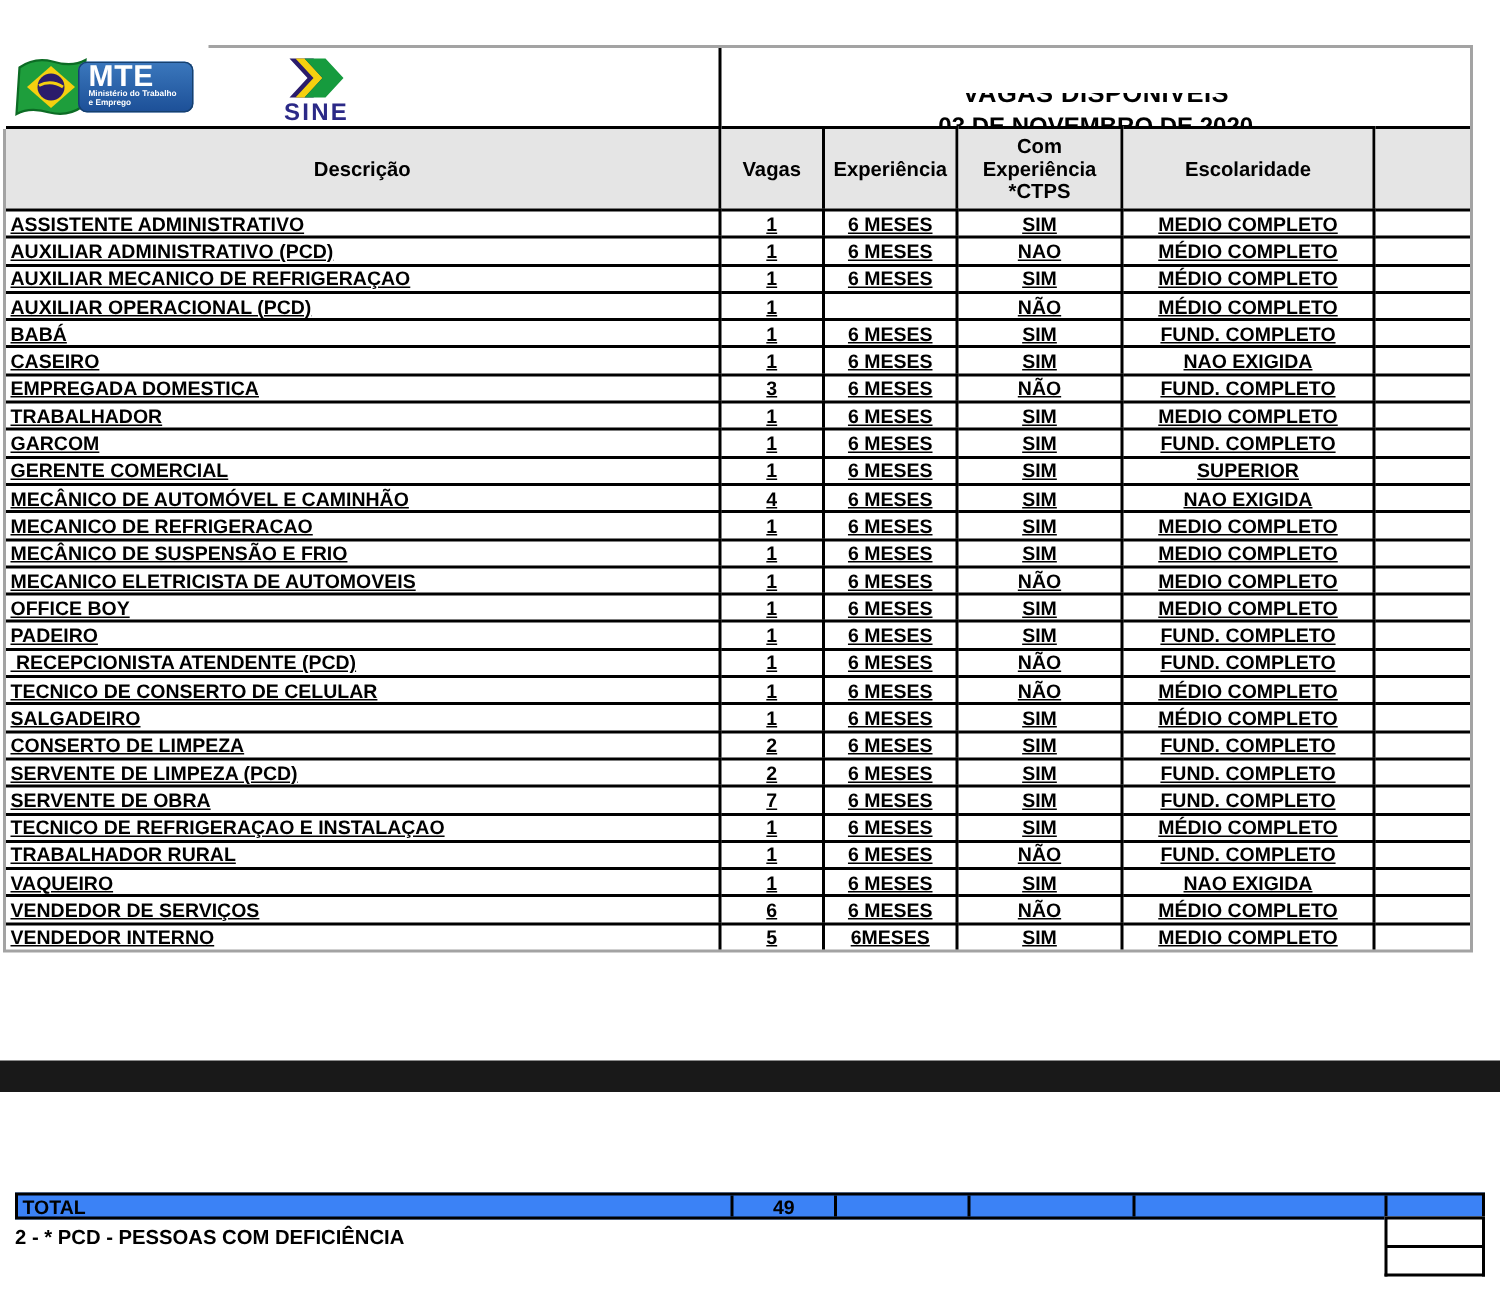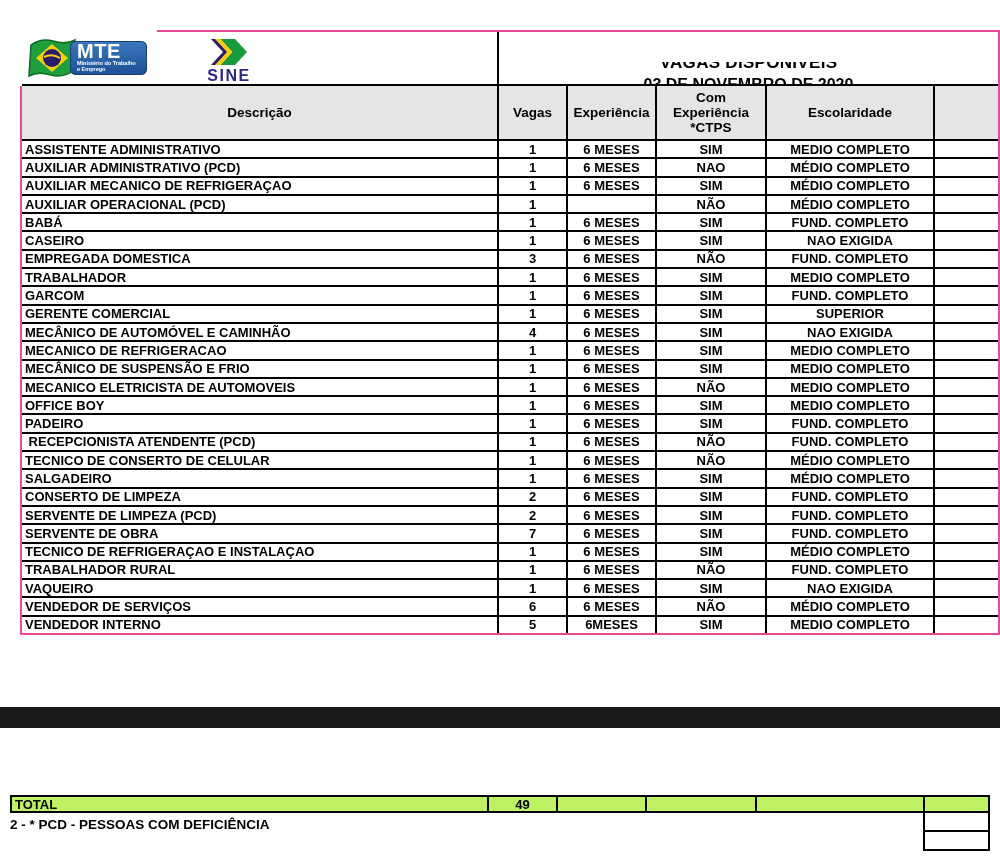--- a/index.html
+++ b/index.html
@@ -3,22 +3,22 @@
 <meta charset="utf-8">
 <style>
   html,body { margin:0; padding:0; }
   body {
     width:1000px; height:863px; position:relative; background:#ffffff;
     font-family:"Liberation Sans", sans-serif; font-weight:bold; color:#000;
     overflow:hidden;
   }
   
   .tbl {
-    position:absolute; left:20px; top:30px; width:980px;
-    border:2px solid #ec4899; box-sizing:border-box; background:#fff;
+    position:absolute; left:2px; top:30px; width:980px;
+    border:2px solid #a3a3a3; box-sizing:border-box; background:#fff;
   }
   .patch-top { position:absolute; left:-2px; top:-2px; width:137px; height:2px; background:#fff; }
   .patch-left { position:absolute; left:-2px; top:-2px; width:2px; height:56px; background:#fff; }
 
   .r { display:grid; grid-template-columns:477px 69px 89px 110px 168px 1fr; }
   .r > div {
     border-right:2px solid #000; border-top:2px solid #000; box-sizing:border-box;
     display:flex; align-items:center; justify-content:center; overflow:hidden;
   }
   .r > div:last-child { border-right:0; }
@@ -43,32 +43,32 @@
   .sine-bar { width:52px; height:4px; background:#5a4fa8; margin-top:1px; }
 
   
   .head-row { height:55px; }
   .head-row > div {
     background:#e5e5e5; font-size:13.5px; text-align:center; line-height:1.12;
     white-space:pre-line;
   }
 
   
-  .data-row { height:18.3px; }
+  .data-row { height:18.3px;text-decoration:underline; }
   .data-row > div { font-size:13px; line-height:15px; white-space:pre; }
   .data-row .c-desc { justify-content:flex-start; padding-left:3px; }
 
   
   .black-bar { position:absolute; left:0; top:707px; width:1000px; height:21px; background:#191919; }
 
   
   .footer { position:absolute; left:10px; top:795px; width:980px; }
   .total-row {
     display:grid; grid-template-columns:477px 69px 89px 110px 168px 1fr;
-    border:2px solid #000; box-sizing:border-box; height:18px; background:#bef264;
+    border:2px solid #000; box-sizing:border-box; height:18px; background:#3b82f6;
   }
   .total-row > div {
     border-right:2px solid #000; box-sizing:border-box; display:flex; align-items:center;
     justify-content:center; font-size:13px; overflow:hidden;
   }
   .total-row > div:last-child { border-right:0; }
   .total-row .c-desc { justify-content:flex-start; padding-left:3px; }
   .notes { margin-top:2px; }
   .note { height:19px; line-height:19px; font-size:13.5px; white-space:pre; }
   .side-box { position:absolute; left:913px; width:67px; box-sizing:border-box; border:2px solid #000; background:#fff; }

